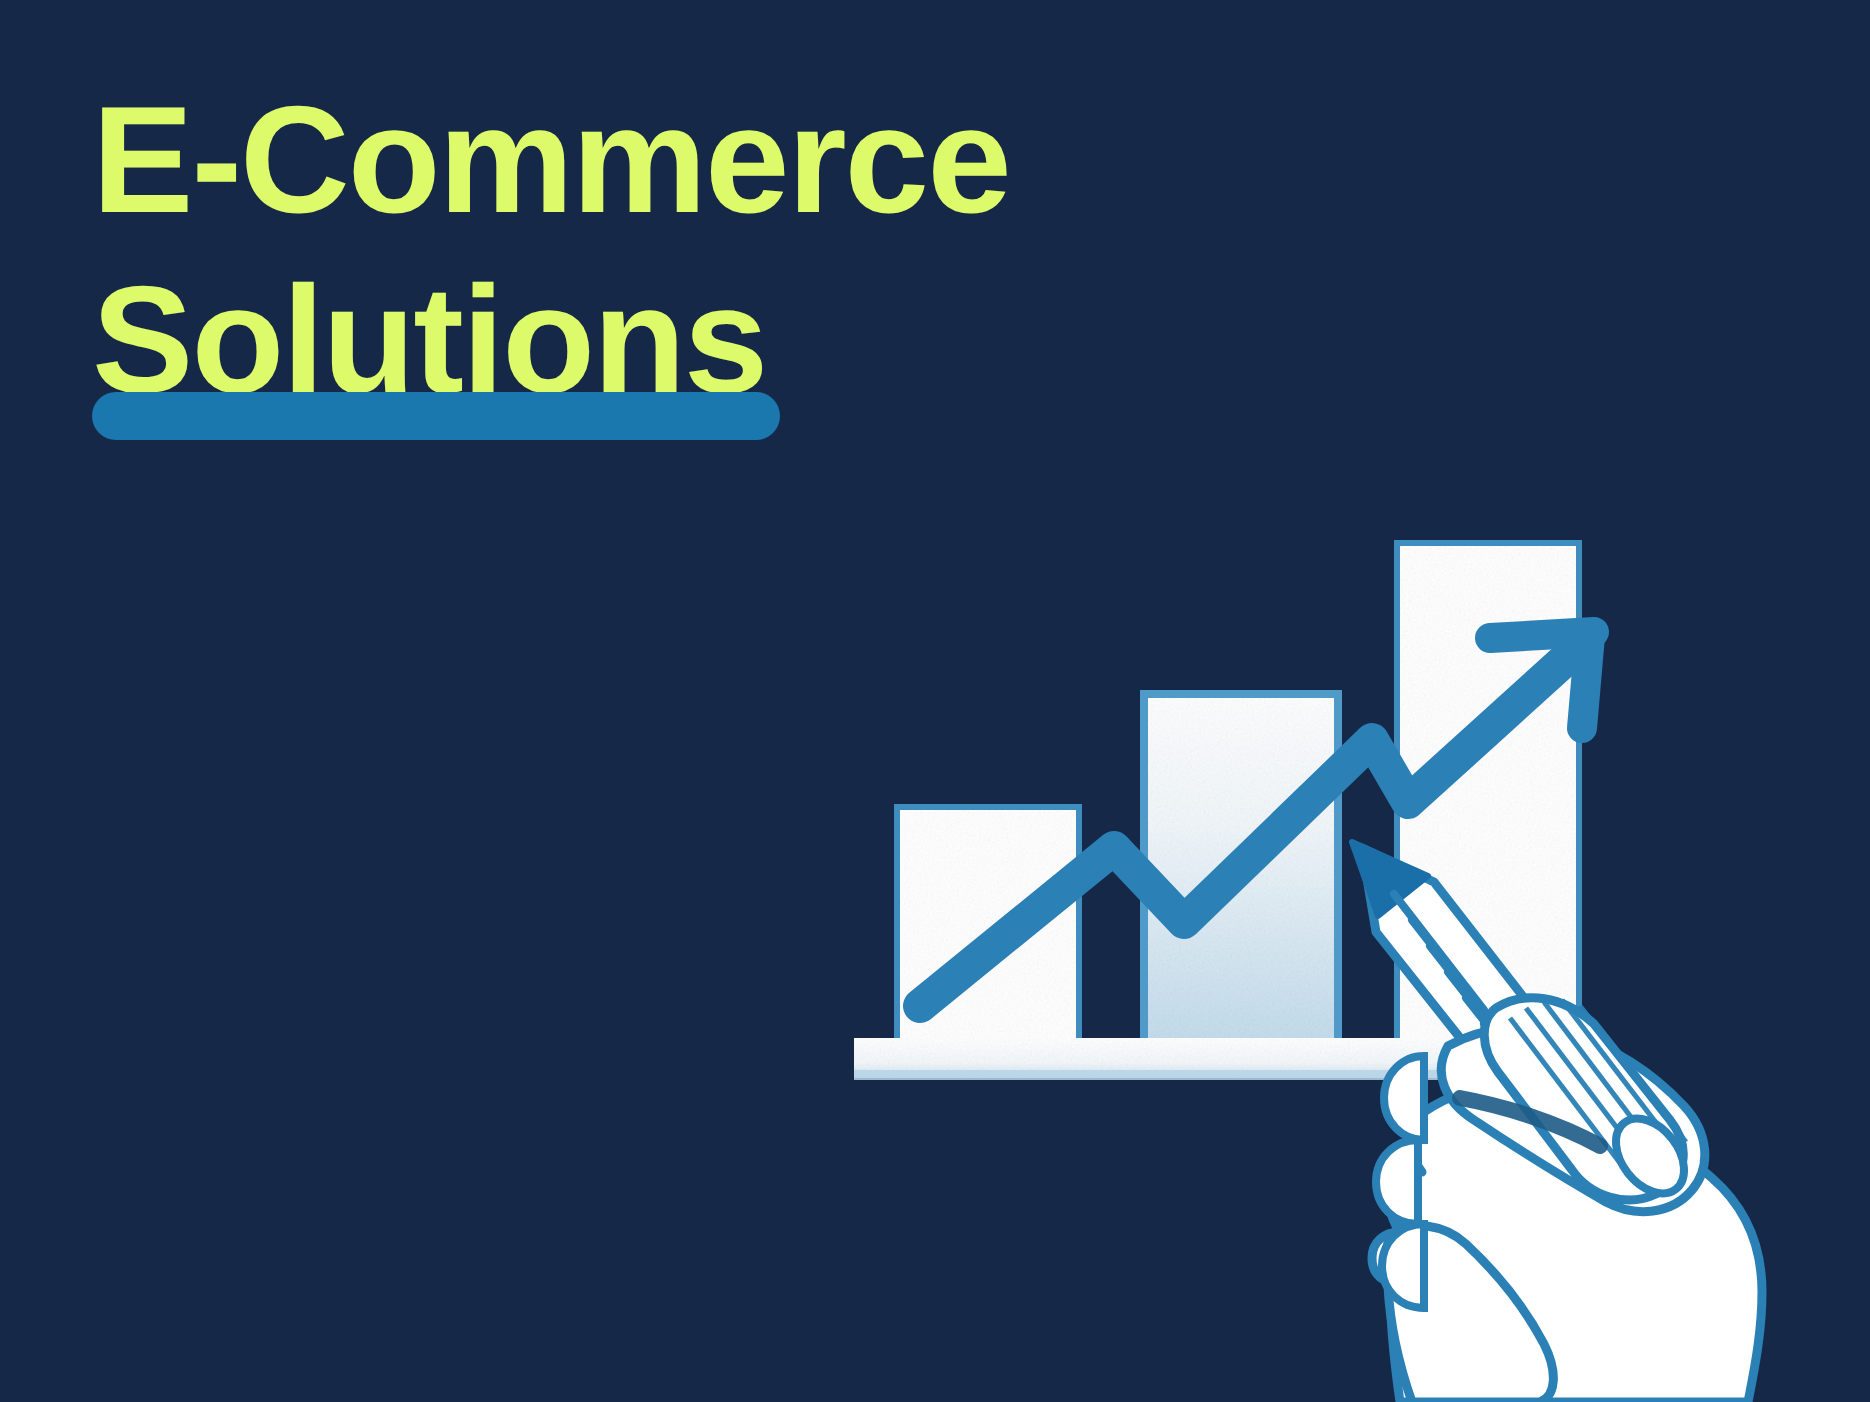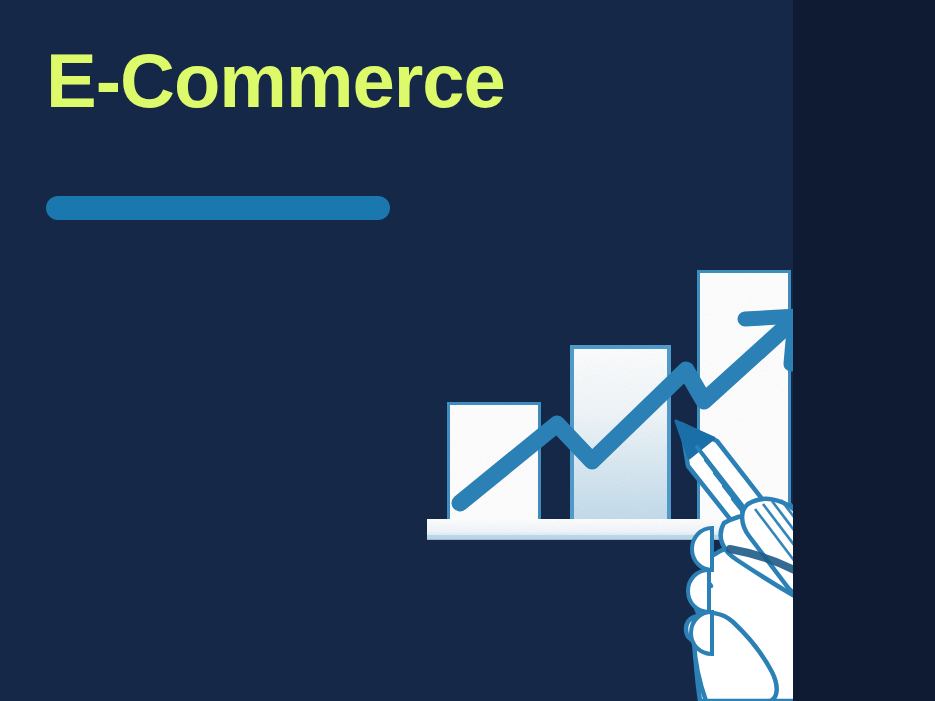--- a/index.html
+++ b/index.html
@@ -2,21 +2,21 @@
 <html><head>
 <meta charset="utf-8">
 <style>
   html, body {
     margin: 0;
     padding: 0;
     background: #0f1b33;
   }
   #slide {
     position: relative;
-    width: 793px;
+    width: 935px;
     height: 701px;
     overflow: hidden;
     font-family: "Liberation Sans", sans-serif;
   }
   #slide-bg {
     position: absolute;
     inset: 0;
     background: #162847;
   }
 
@@ -195,15 +195,16 @@
         <ellipse cx="825" cy="578" rx="14" ry="21" transform="rotate(-38 825 578)" fill="#ffffff" stroke="#2b80b5" stroke-width="4"></ellipse>
       </g>
 
       <path d="M 730 549 C 752 553, 778 561, 800 573" fill="none" stroke="#1d5b87" stroke-width="8" stroke-linecap="round" opacity="0.9"></path>
     </g>
   </svg>
 
   <div class="title-block">
     <span class="title-underline"></span>
     <span class="title-line title-line-1">E-Commerce</span>
+    <span class="title-line title-line-2">Solutions</span>
   </div>
 
 </div>
 
 </body></html>

